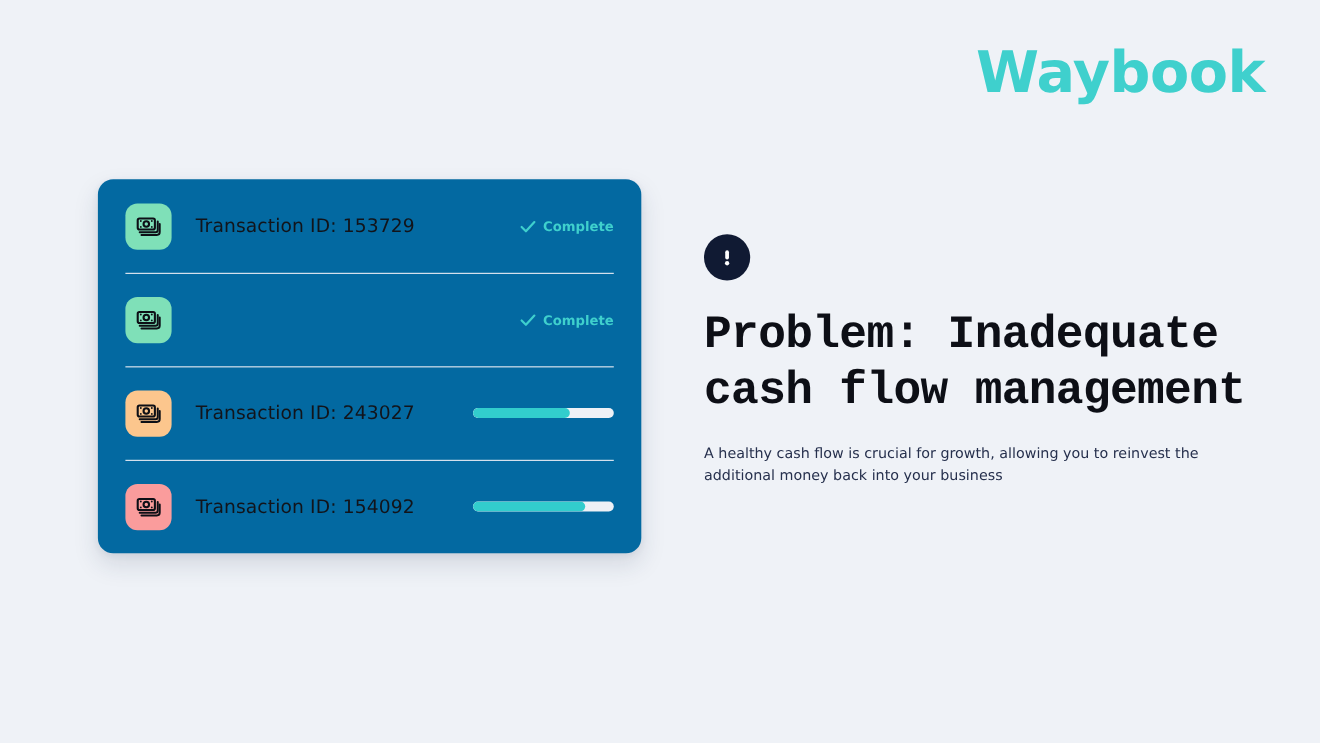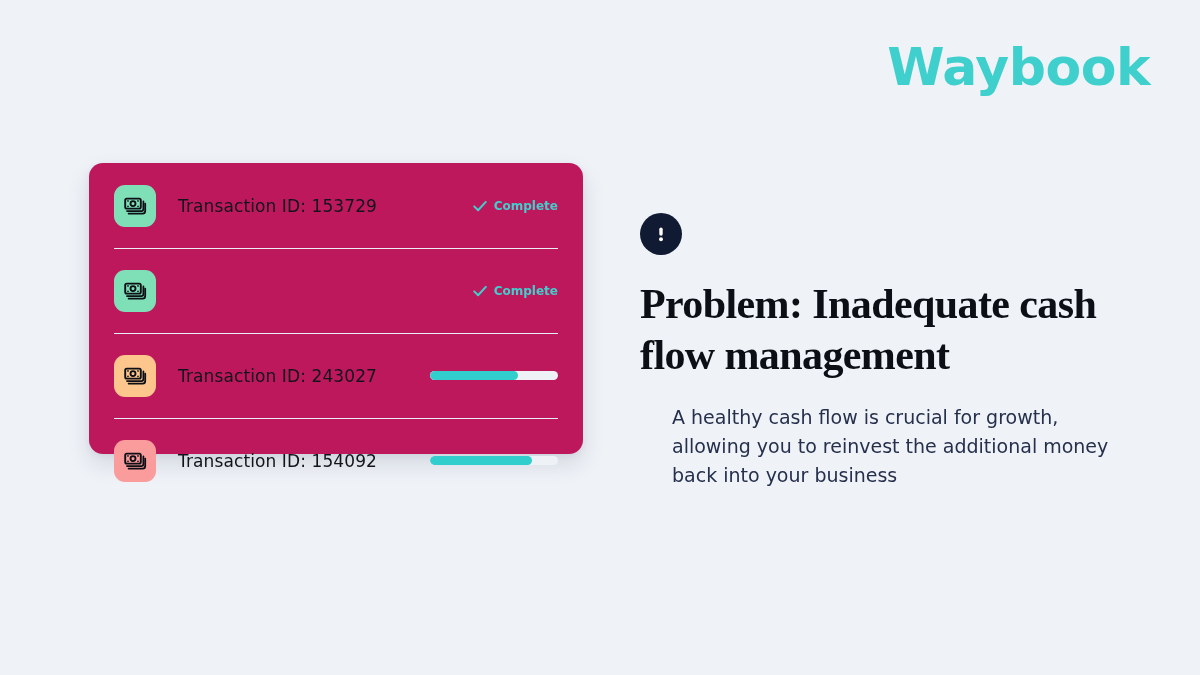--- a/index.html
+++ b/index.html
@@ -32,22 +32,22 @@
     color: #3fd0cd;
     line-height: 1;
   }
 
   
   .card {
     position: absolute;
     left: 89px;
     top: 163px;
     width: 494px;
-    height: 291px;
-    background: #be185d;
+    height: 340px;
+    background: #0369a1;
     border-radius: 14px;
     box-shadow: 0 10px 22px rgba(31, 45, 80, 0.13),
                 0 2px 6px rgba(31, 45, 80, 0.06);
     padding: 0 25px;
   }
 
   .txn-row {
     height: 85px;
     display: flex;
     align-items: center;
@@ -133,37 +133,36 @@
     border-radius: 50%;
     background: #101a33;
     display: flex;
     align-items: center;
     justify-content: center;
     margin-bottom: 24px;
   }
   .alert-badge svg { display: block; }
 
   .headline {
-    font-family: Liberation Serif, serif;
+    font-family: Liberation Mono, monospace;
     font-size: 42px;
     line-height: 1.22;
     font-weight: 700;
     color: #0d0f16;
     letter-spacing: -0.6px;
     max-width: 500px;
   }
 
   .body-text {
     margin-top: 22px;
     font-family: "DejaVu Sans", sans-serif;
-    font-size: 19px;
+    font-size: 13px;
     line-height: 1.52;
     color: #26304d;
     max-width: 450px;
-    margin-left: 32px;
   }
 </style>
 </head>
 <body>
 
 <div class="brand">
   <span class="brand-wordmark">Waybook</span>
 </div>
 
 <div class="card">

